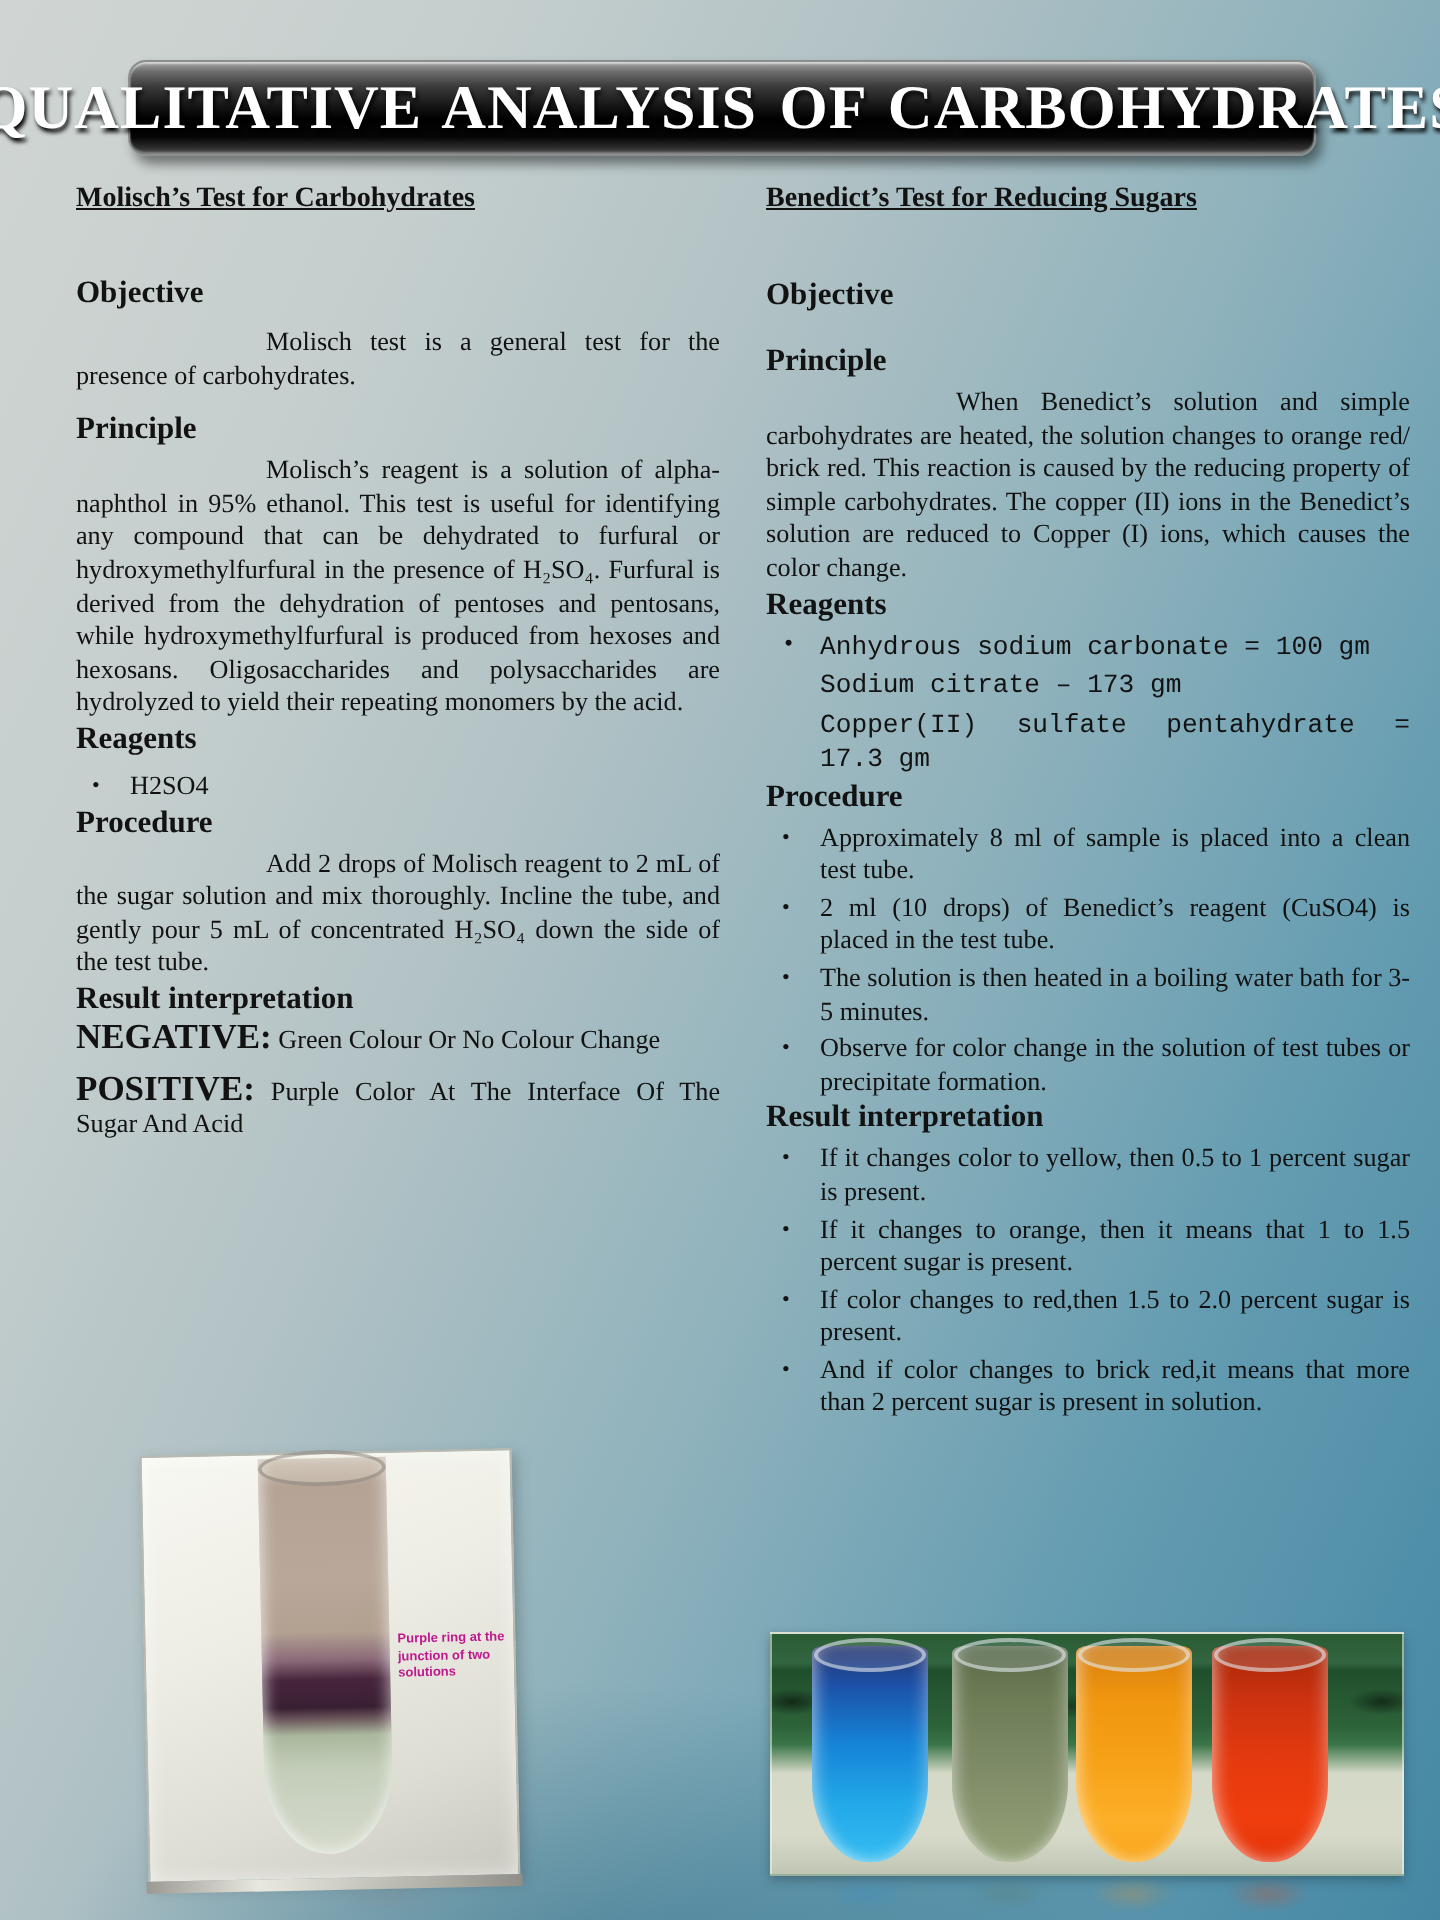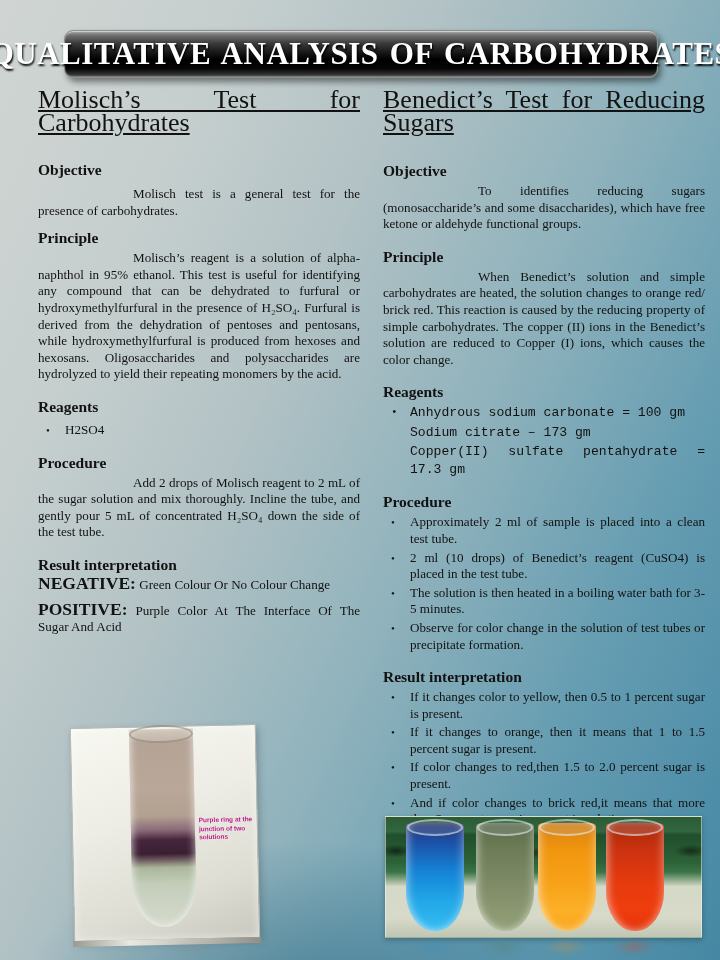--- a/index.html
+++ b/index.html
@@ -18,25 +18,25 @@
     box-shadow:3px 4px 6px rgba(0,0,0,.45), inset 0 1px 1px rgba(255,255,255,.55), inset 0 -1px 1px rgba(255,255,255,.25);
     display:flex; align-items:center; justify-content:center;
   }
   .banner .t {
     color:#fff; font-weight:bold; font-size:31px; letter-spacing:.5px; word-spacing:3px;
     white-space:nowrap; text-shadow:1px 2px 2px #000;
   }
   
   .col { position:absolute; top:88px; width:322px; font-size:13.1px; line-height:16.6px; text-align:justify; }
   .col-left { left:38px; } .col-right { left:383px; }
-  h1 { font-size:26px; line-height:23px; margin:0; text-decoration:underline; font-weight:normal; }
+  h1 { font-size:14px; line-height:23px; margin:0; text-decoration:underline; font-weight:bold; }
   h2 { font-size:15.5px; line-height:19px; margin:0; font-weight:bold; text-align:left; }
   p { margin:0; }
   .indent { text-indent:95px; }
-  .mt-obj { margin-top:26px; } .mt-head { margin-top:14px; } .mt-p { margin-top:3px; }
+  .mt-obj { margin-top:26px; } .mt-head { margin-top:0; } .mt-p { margin-top:3px; }
   .mt-p2 { margin-top:7px; } .mt-prin { margin-top:9px; } .mt-objr { margin-top:27px; } .mt-prinr { margin-top:14px; }
   ul { list-style:none; margin:0; padding:0; }
   li { position:relative; padding-left:27px; margin-top:2px; }
   li::before { content:"•"; position:absolute; left:8px; top:0; font-size:11px; }
   li.nb::before { content:""; }
   .reagents-left li { margin-top:6px; }
   .rlines { line-height:17.5px;font-family:Liberation Mono, monospace; }
   .result-line { margin-top:1px; }
   .result-line.first { margin-top:7px; }
   .big { font-size:17.5px; font-weight:bold; }
@@ -120,32 +120,31 @@
     <h2 class="mt-head">Procedure</h2>
     <p class="indent mt-p">Add 2 drops of Molisch reagent to 2 mL of the sugar solution and mix thoroughly. Incline the tube, and gently pour 5 mL of concentrated H₂SO₄ down the side of the test tube.</p>
     <h2 class="mt-head">Result interpretation</h2>
     <p class="result-line"><span class="big">NEGATIVE:</span> <span>Green Colour Or No Colour Change</span></p>
     <p class="result-line first"><span class="big">POSITIVE:</span> <span>Purple Color At The Interface Of The Sugar And Acid</span></p>
   </div>
 
   <div class="col col-right">
     <h1>Benedict’s Test for Reducing Sugars</h1>
     <h2 class="mt-objr">Objective</h2>
-    <p class="indent mt-p">To identifies reducing sugars (monosaccharide’s and some disaccharides), which have free ketone or aldehyde functional groups.</p>
     <h2 class="mt-prinr">Principle</h2>
     <p class="indent mt-p">When Benedict’s solution and simple carbohydrates are heated, the solution changes to orange red/ brick red. This reaction is caused by the reducing property of simple carbohydrates. The copper (II) ions in the Benedict’s solution are reduced to Copper (I) ions, which causes the color change.</p>
     <h2 class="mt-head">Reagents</h2>
     <ul class="rlines mt-p">
       <li>Anhydrous sodium carbonate = 100 gm</li>
       <li class="nb">Sodium citrate – 173 gm</li>
       <li class="nb">Copper(II) sulfate pentahydrate = 17.3 gm</li>
     </ul>
     <h2 class="mt-head">Procedure</h2>
     <ul class="mt-p">
-      <li>Approximately 2 ml of sample is placed into a clean test tube.</li>
+      <li>Approximately 8 ml of sample is placed into a clean test tube.</li>
       <li>2 ml (10 drops) of Benedict’s reagent (CuSO4) is placed in the test tube.</li>
       <li>The solution is then heated in a boiling water bath for 3-5 minutes.</li>
       <li>Observe for color change in the solution of test tubes or precipitate formation.</li>
     </ul>
     <h2 class="mt-head">Result interpretation</h2>
     <ul class="mt-p">
       <li>If it changes color to yellow, then 0.5 to 1 percent sugar is present.</li>
       <li>If it changes to orange, then it means that 1 to 1.5 percent sugar is present.</li>
       <li>If color changes to red,then 1.5 to 2.0 percent sugar is present.</li>
       <li>And if color changes to brick red,it means that more than 2 percent sugar is present in solution.</li>

